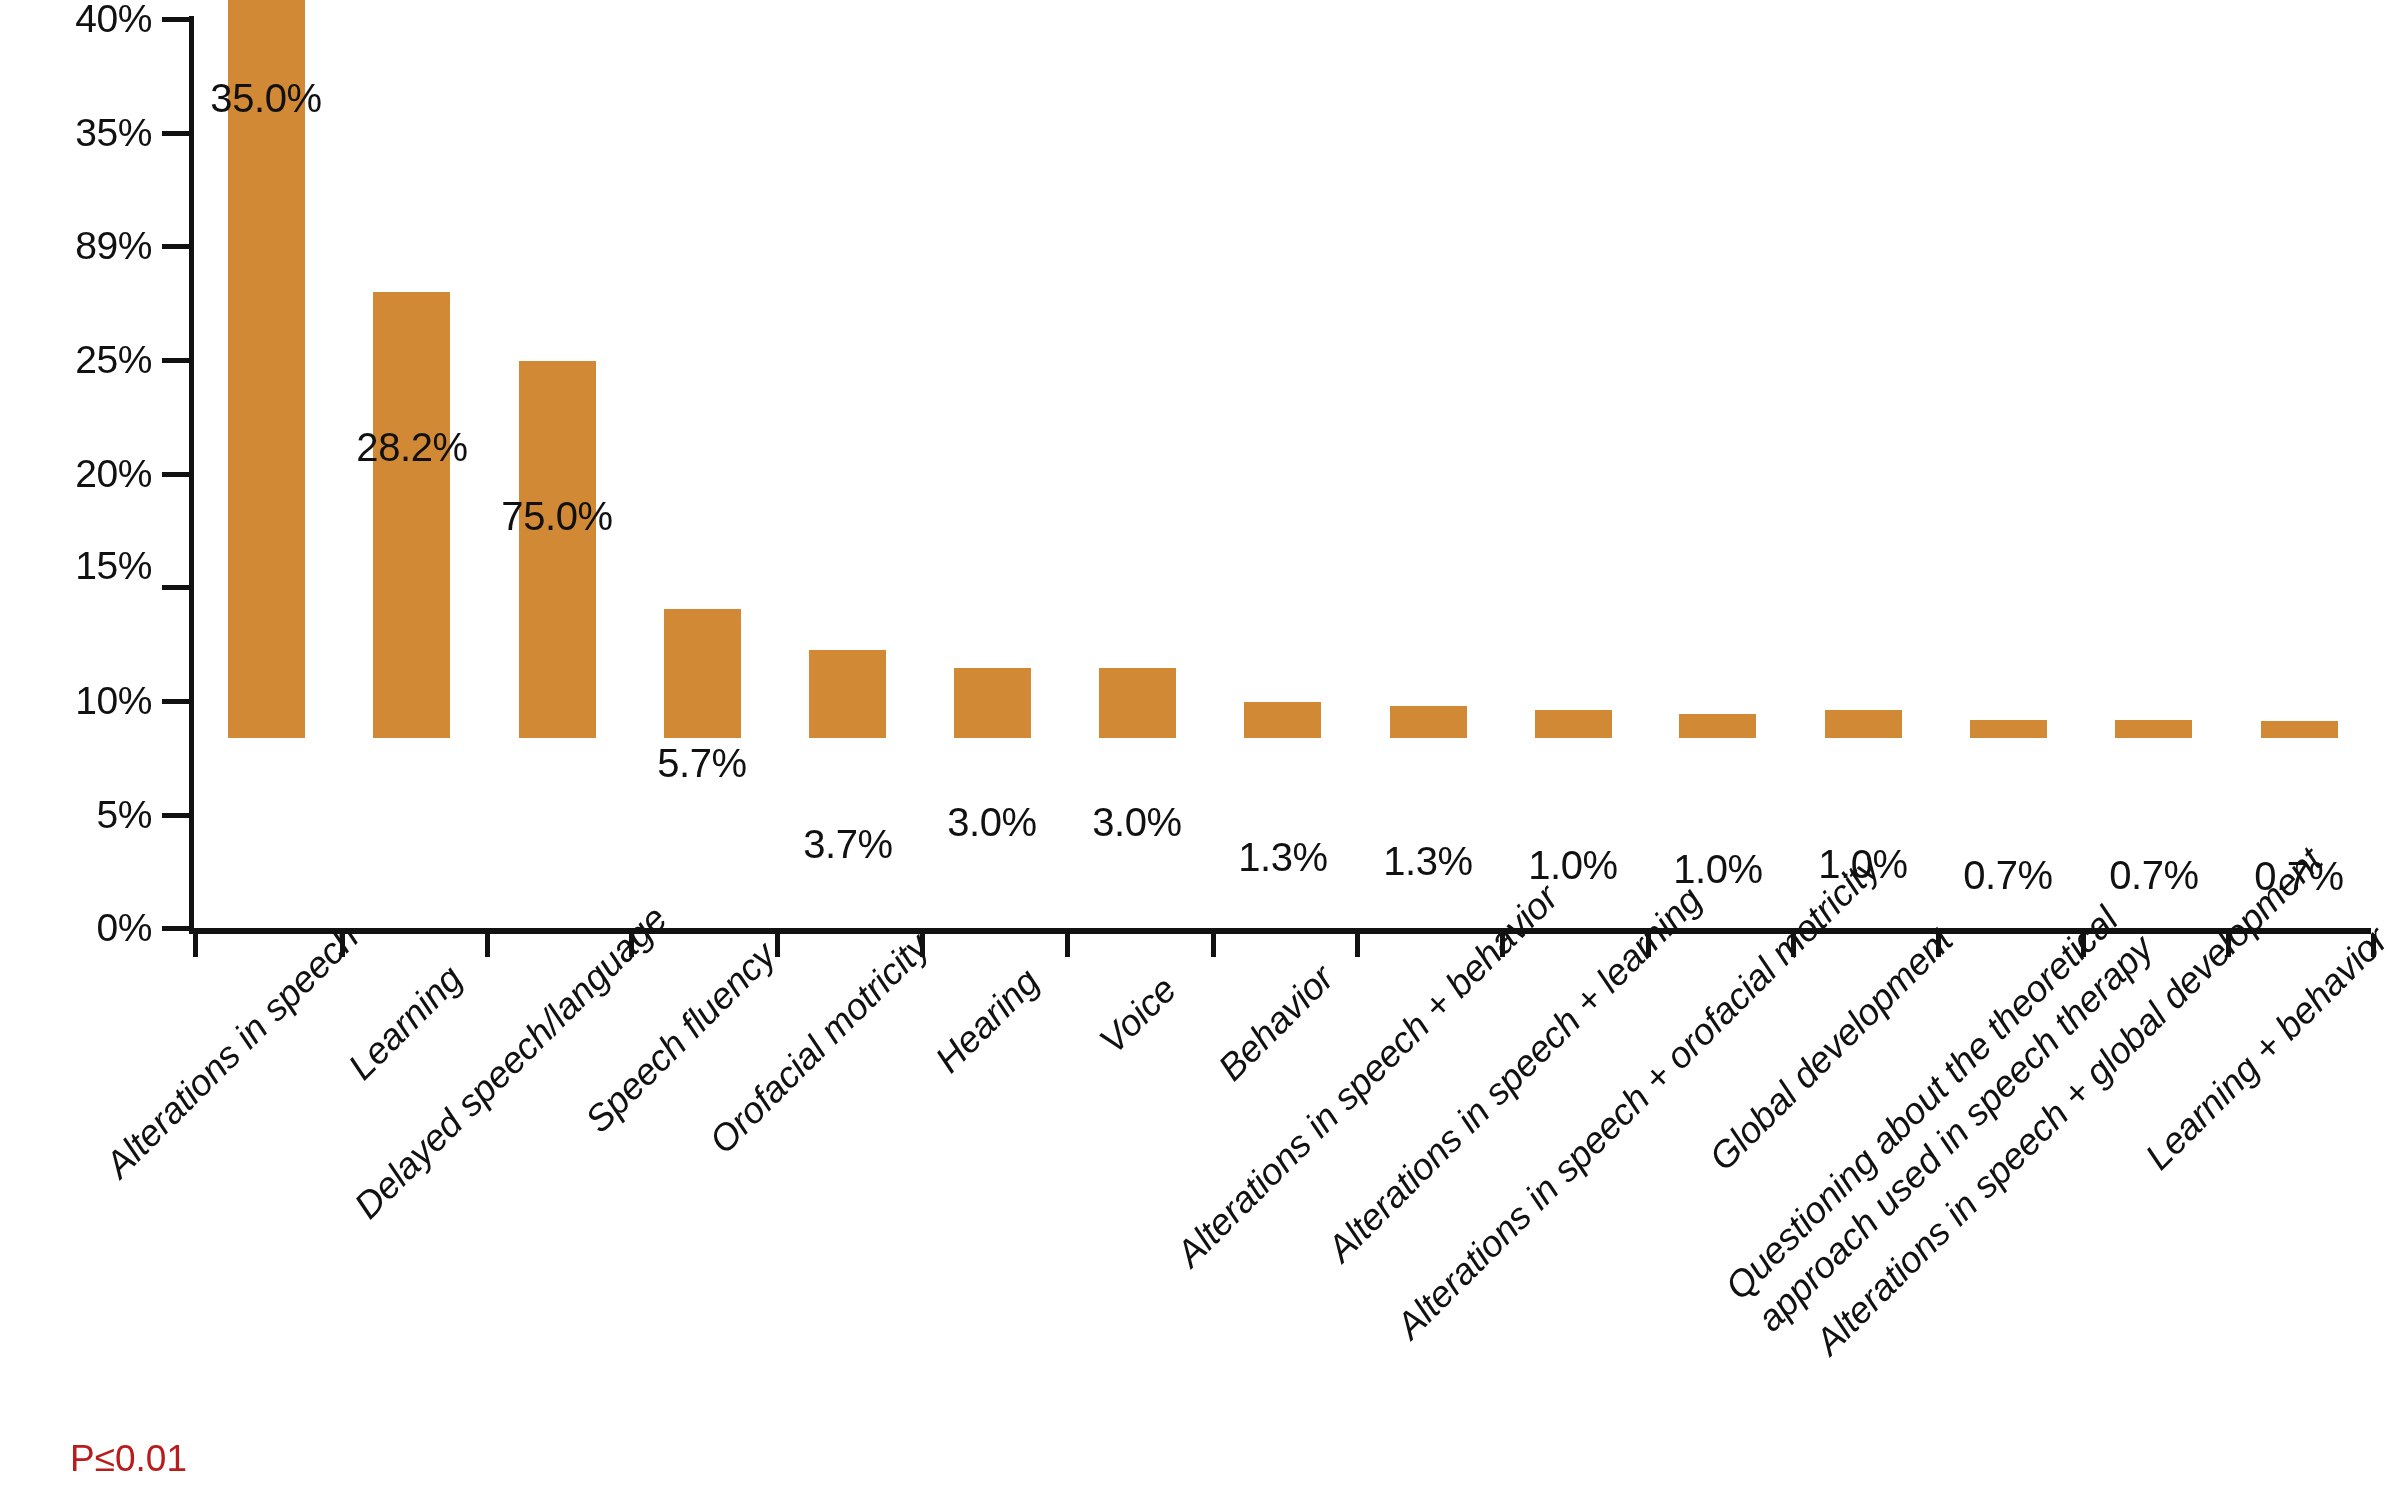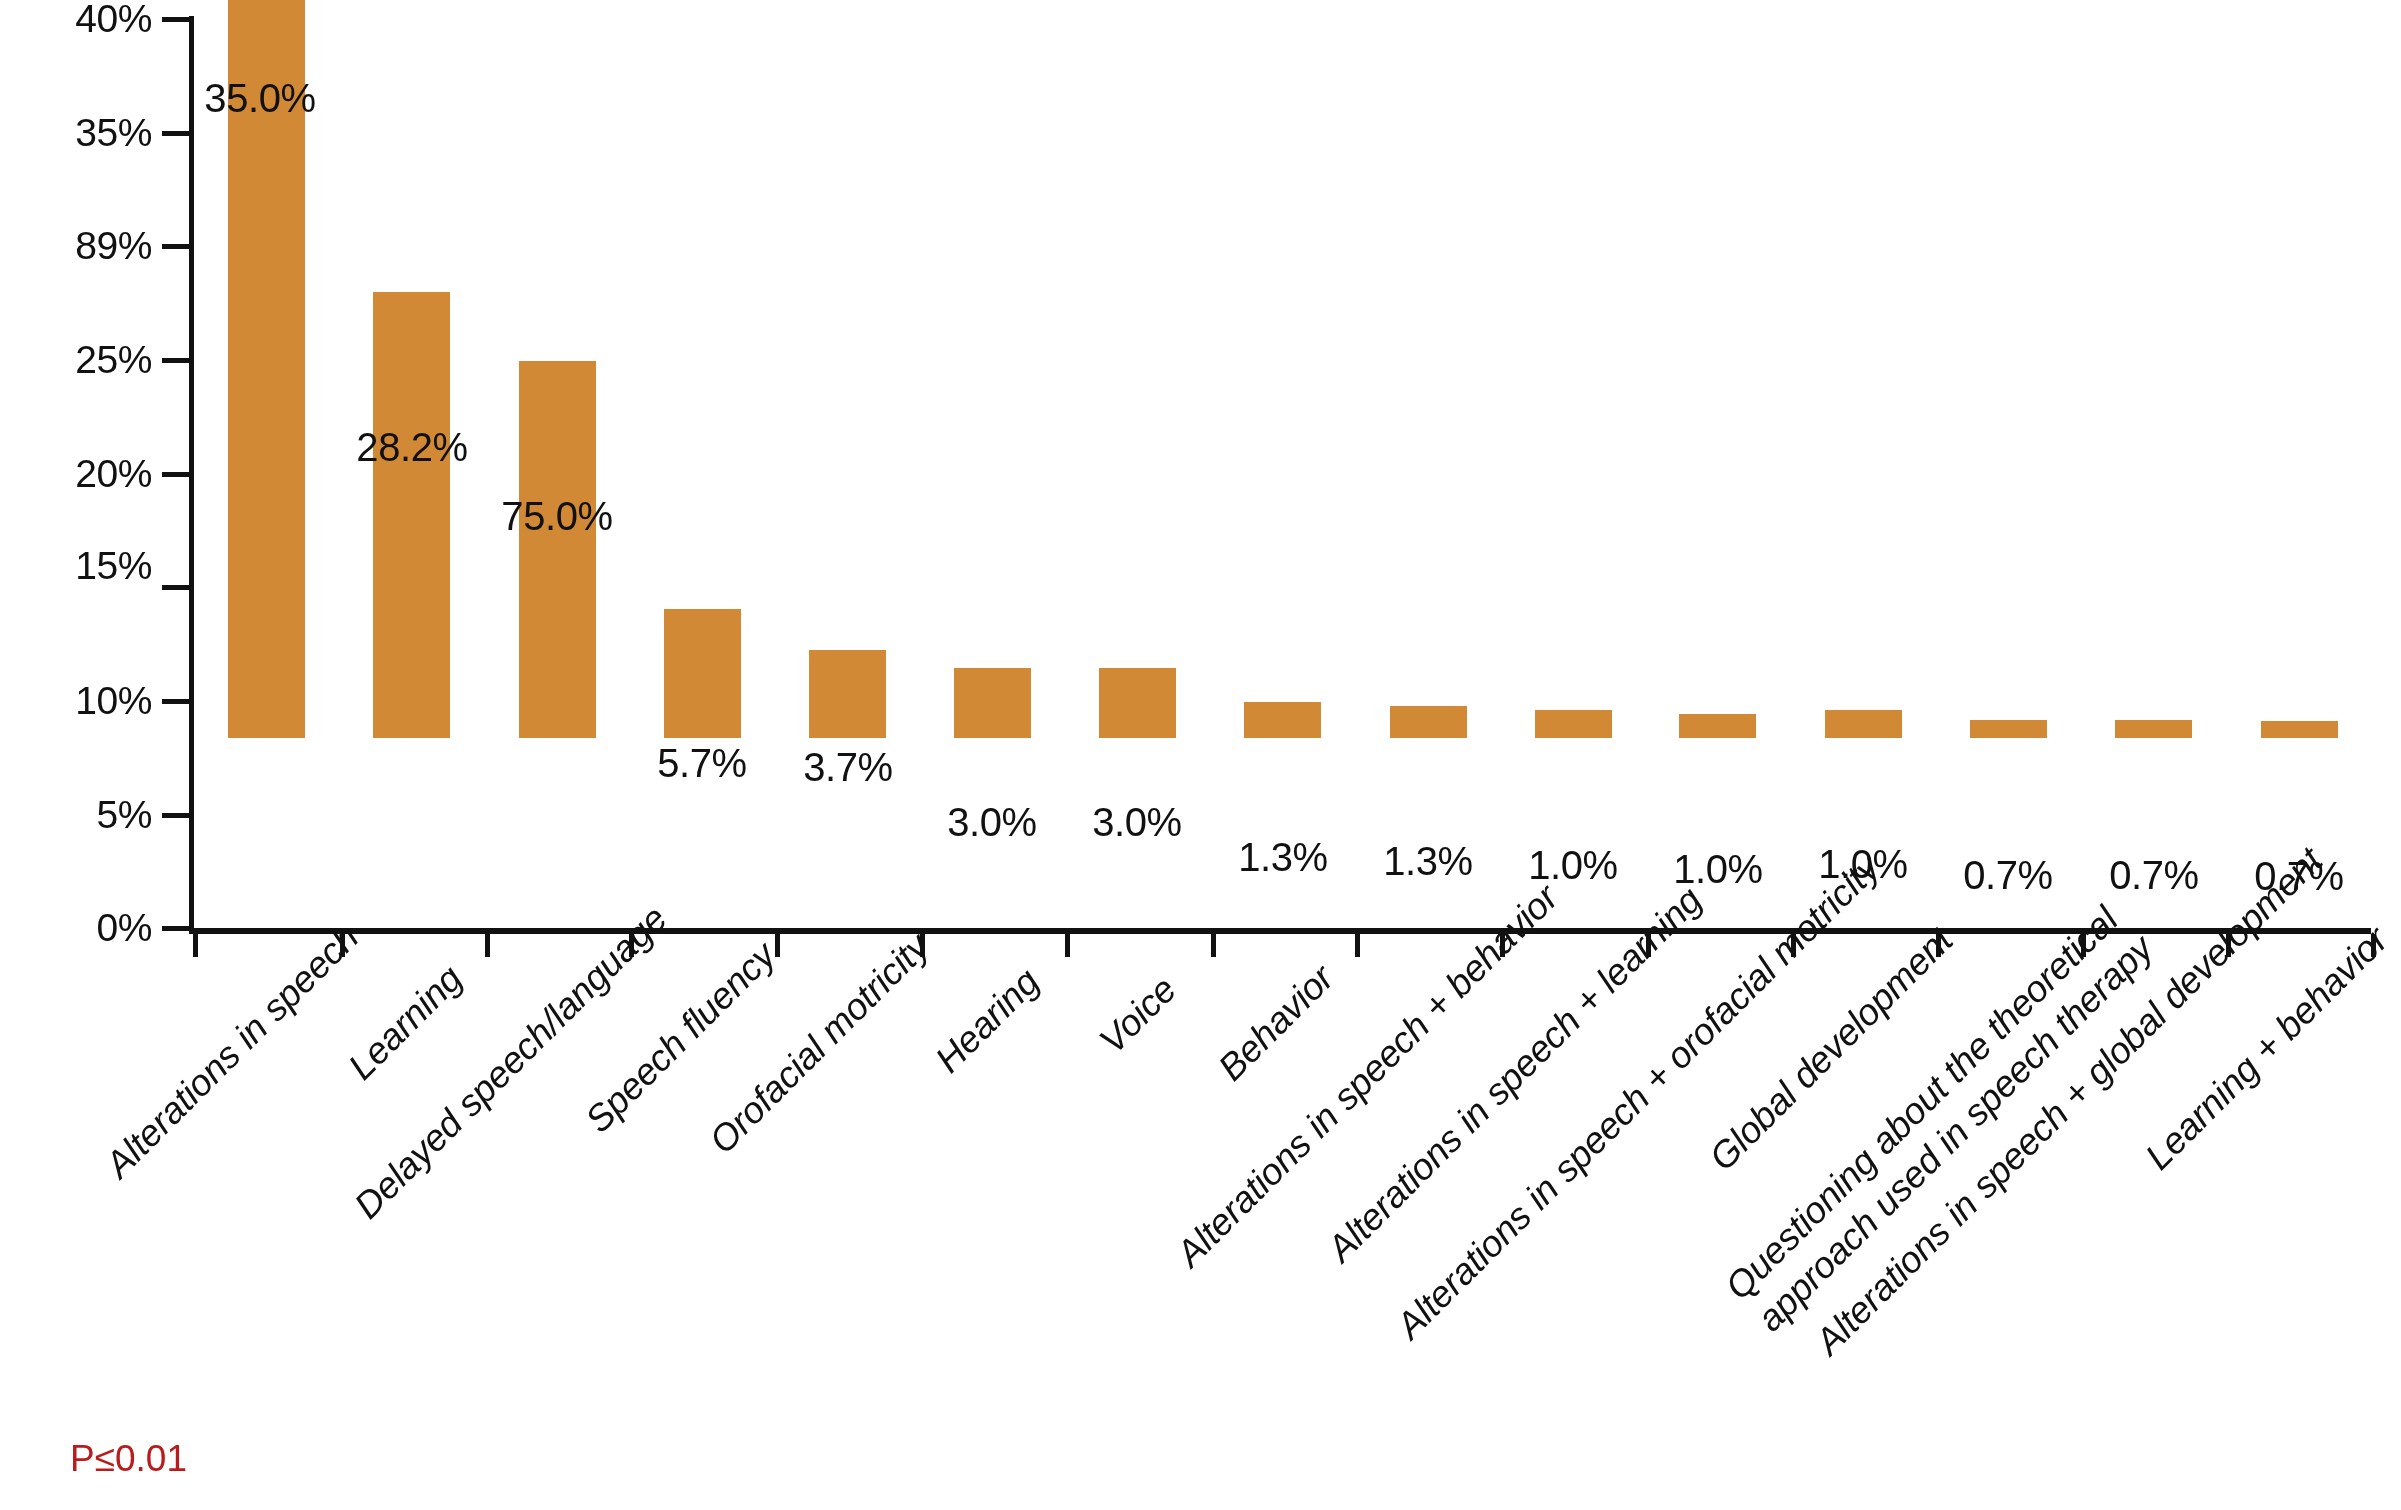--- a/index.html
+++ b/index.html
@@ -149,29 +149,29 @@
       <div class="x-tick" style="left: 1646px;"></div>
       <div class="x-tick" style="left: 1791px;"></div>
       <div class="x-tick" style="left: 1936px;"></div>
       <div class="x-tick" style="left: 2081px;"></div>
       <div class="x-tick" style="left: 2226px;"></div>
       <div class="x-tick" style="left: 2371px;"></div>
     </div>
 
   <div id="bars">
       <div class="bar" style="left: 228px; width: 77px; height: 796px; background: rgb(209, 137, 54);"></div>
-      <div class="bar-value" style="left: 162px; width: 196px; top: 78px;">35.0%</div>
+      <div class="bar-value" style="left: 168px; width: 196px; top: 78px;">35.0%</div>
       <div class="bar" style="left: 373px; width: 77px; height: 446px; background: rgb(209, 137, 54);"></div>
       <div class="bar-value" style="left: 314px; width: 196px; top: 427px;">28.2%</div>
       <div class="bar" style="left: 519px; width: 77px; height: 377px; background: rgb(209, 137, 54);"></div>
       <div class="bar-value" style="left: 459px; width: 196px; top: 496px;">75.0%</div>
       <div class="bar" style="left: 664px; width: 77px; height: 129px; background: rgb(209, 137, 54);"></div>
       <div class="bar-value" style="left: 604px; width: 196px; top: 743px;">5.7%</div>
       <div class="bar" style="left: 809px; width: 77px; height: 88px; background: rgb(209, 137, 54);"></div>
-      <div class="bar-value" style="left: 750px; width: 196px; top: 747px;">3.7%</div>
+      <div class="bar-value" style="left: 750px; width: 196px; top: 824px;">3.7%</div>
       <div class="bar" style="left: 954px; width: 77px; height: 70px; background: rgb(209, 137, 54);"></div>
       <div class="bar-value" style="left: 894px; width: 196px; top: 802px;">3.0%</div>
       <div class="bar" style="left: 1099px; width: 77px; height: 70px; background: rgb(209, 137, 54);"></div>
       <div class="bar-value" style="left: 1039px; width: 196px; top: 802px;">3.0%</div>
       <div class="bar" style="left: 1244px; width: 77px; height: 36px; background: rgb(209, 137, 54);"></div>
       <div class="bar-value" style="left: 1185px; width: 196px; top: 837px;">1.3%</div>
       <div class="bar" style="left: 1390px; width: 77px; height: 32px; background: rgb(209, 137, 54);"></div>
       <div class="bar-value" style="left: 1330px; width: 196px; top: 841px;">1.3%</div>
       <div class="bar" style="left: 1535px; width: 77px; height: 28px; background: rgb(209, 137, 54);"></div>
       <div class="bar-value" style="left: 1475px; width: 196px; top: 845px;">1.0%</div>

